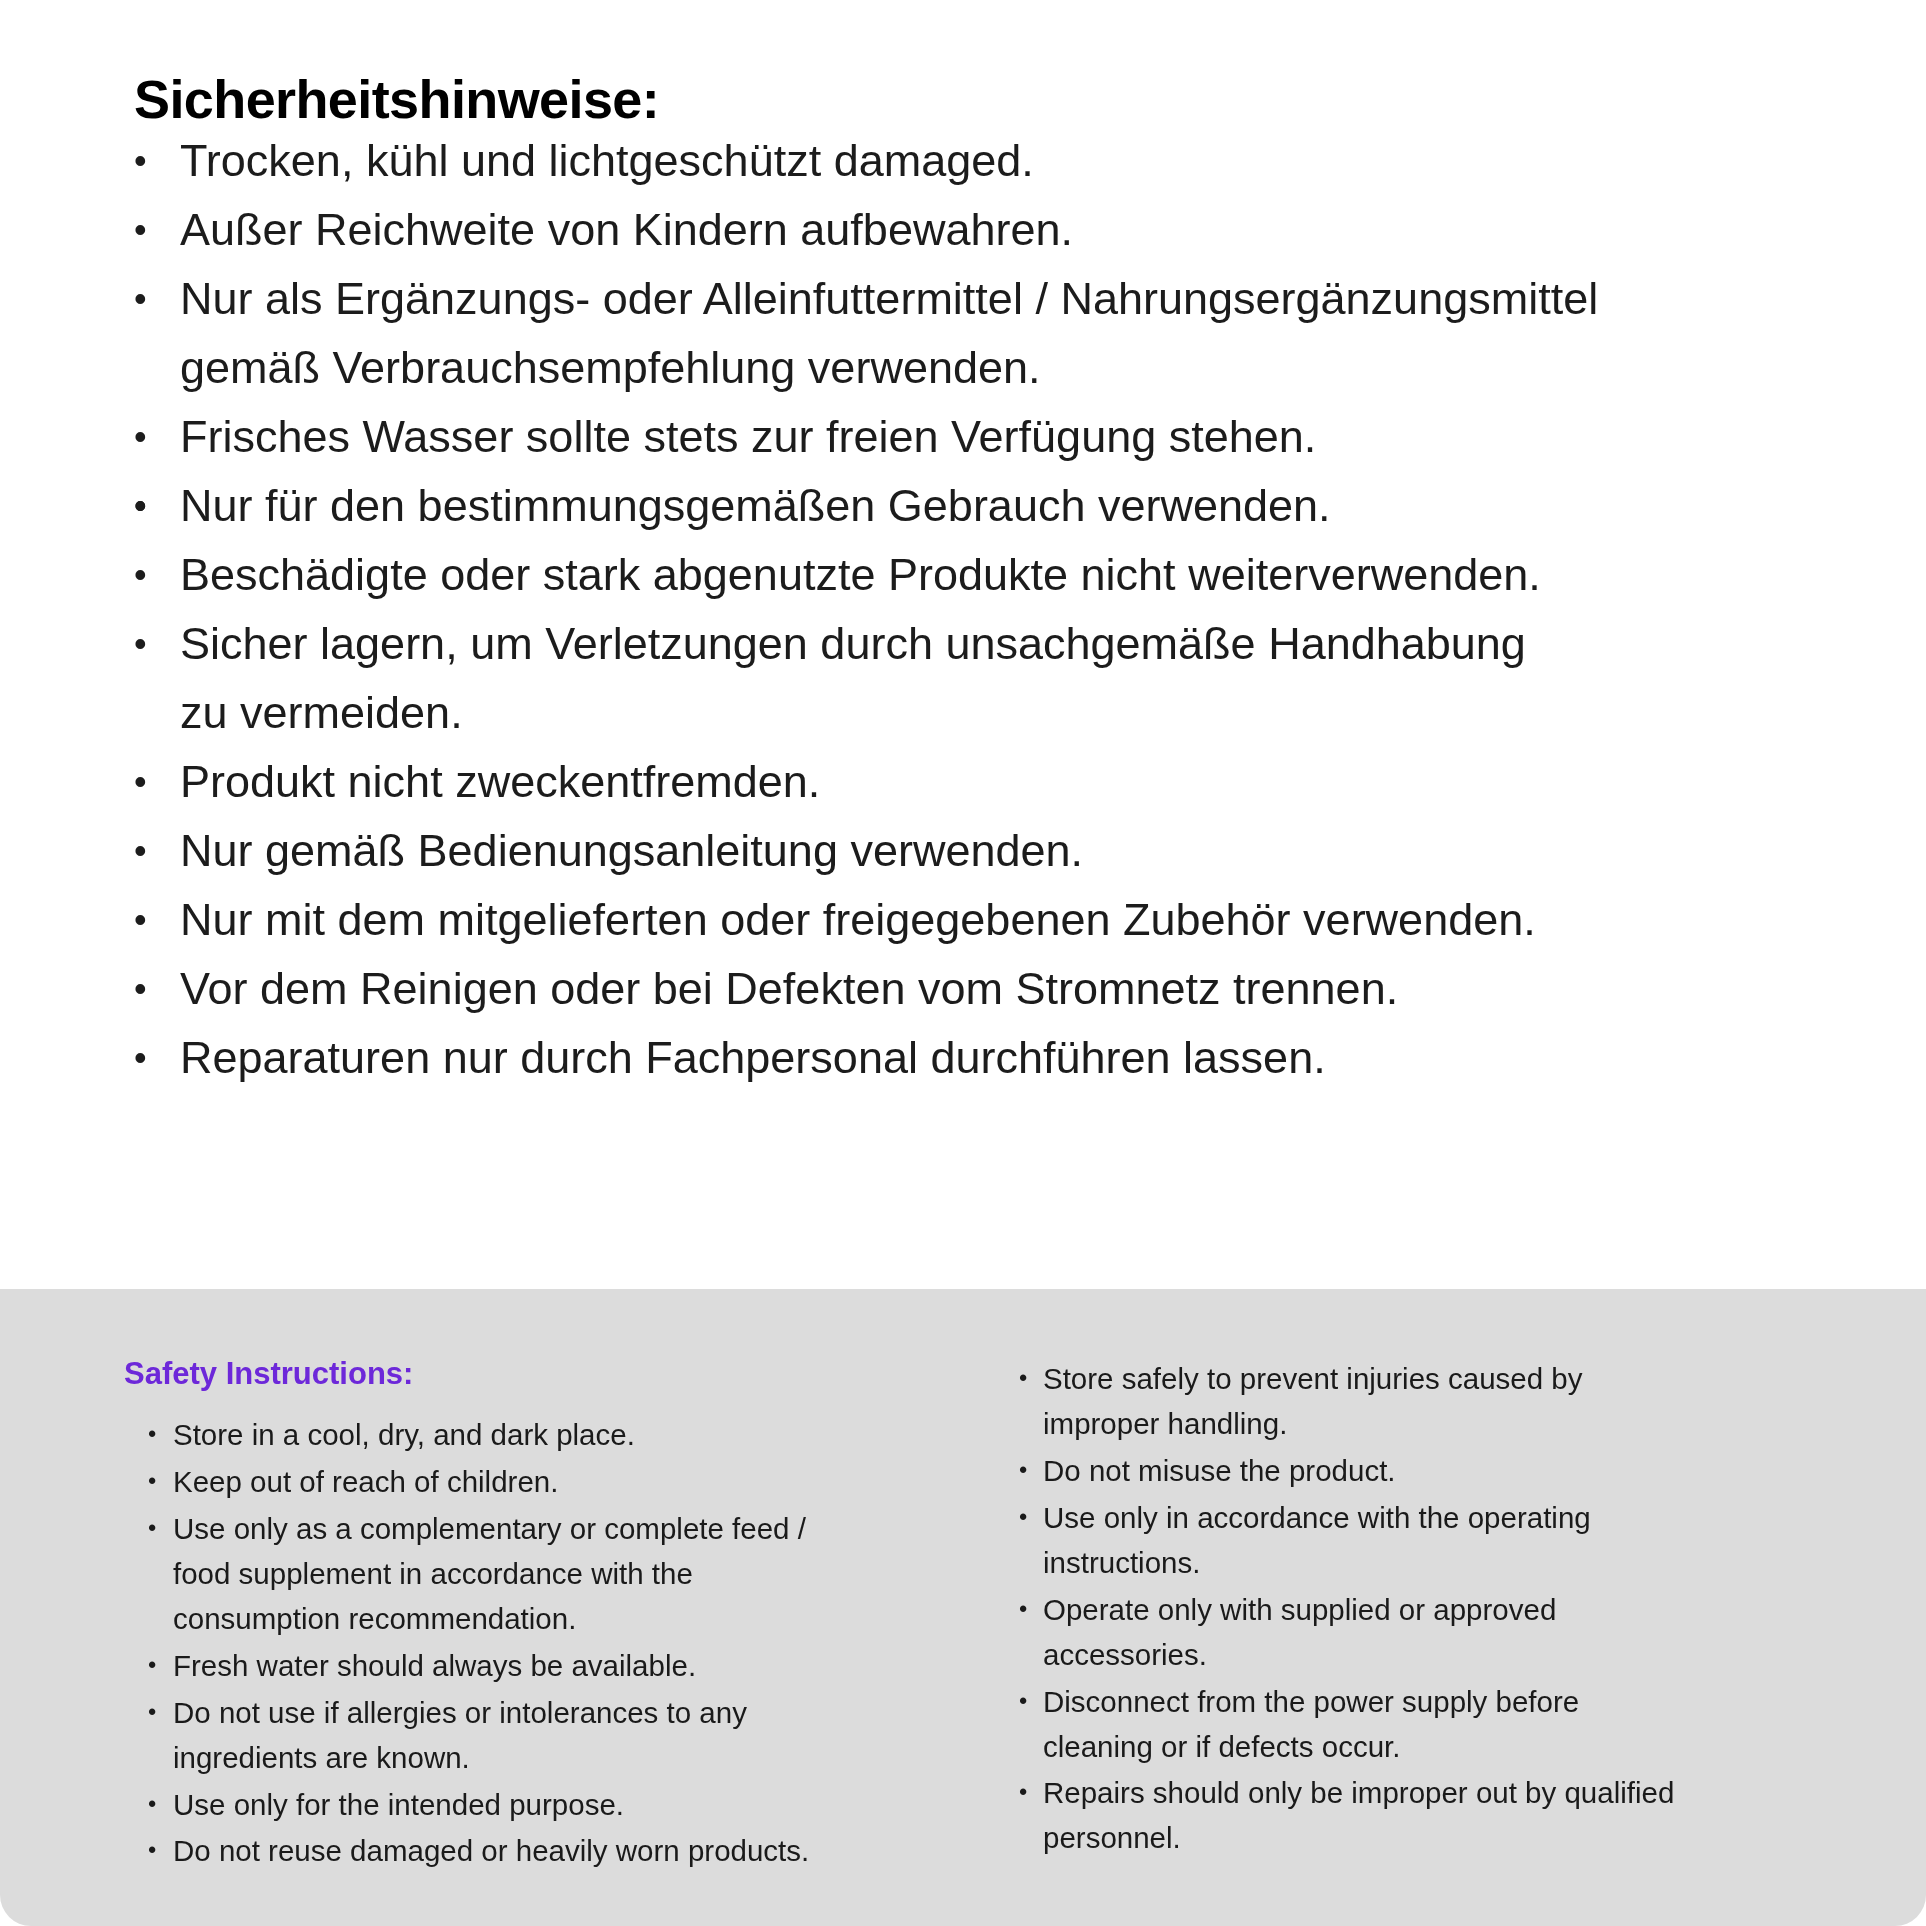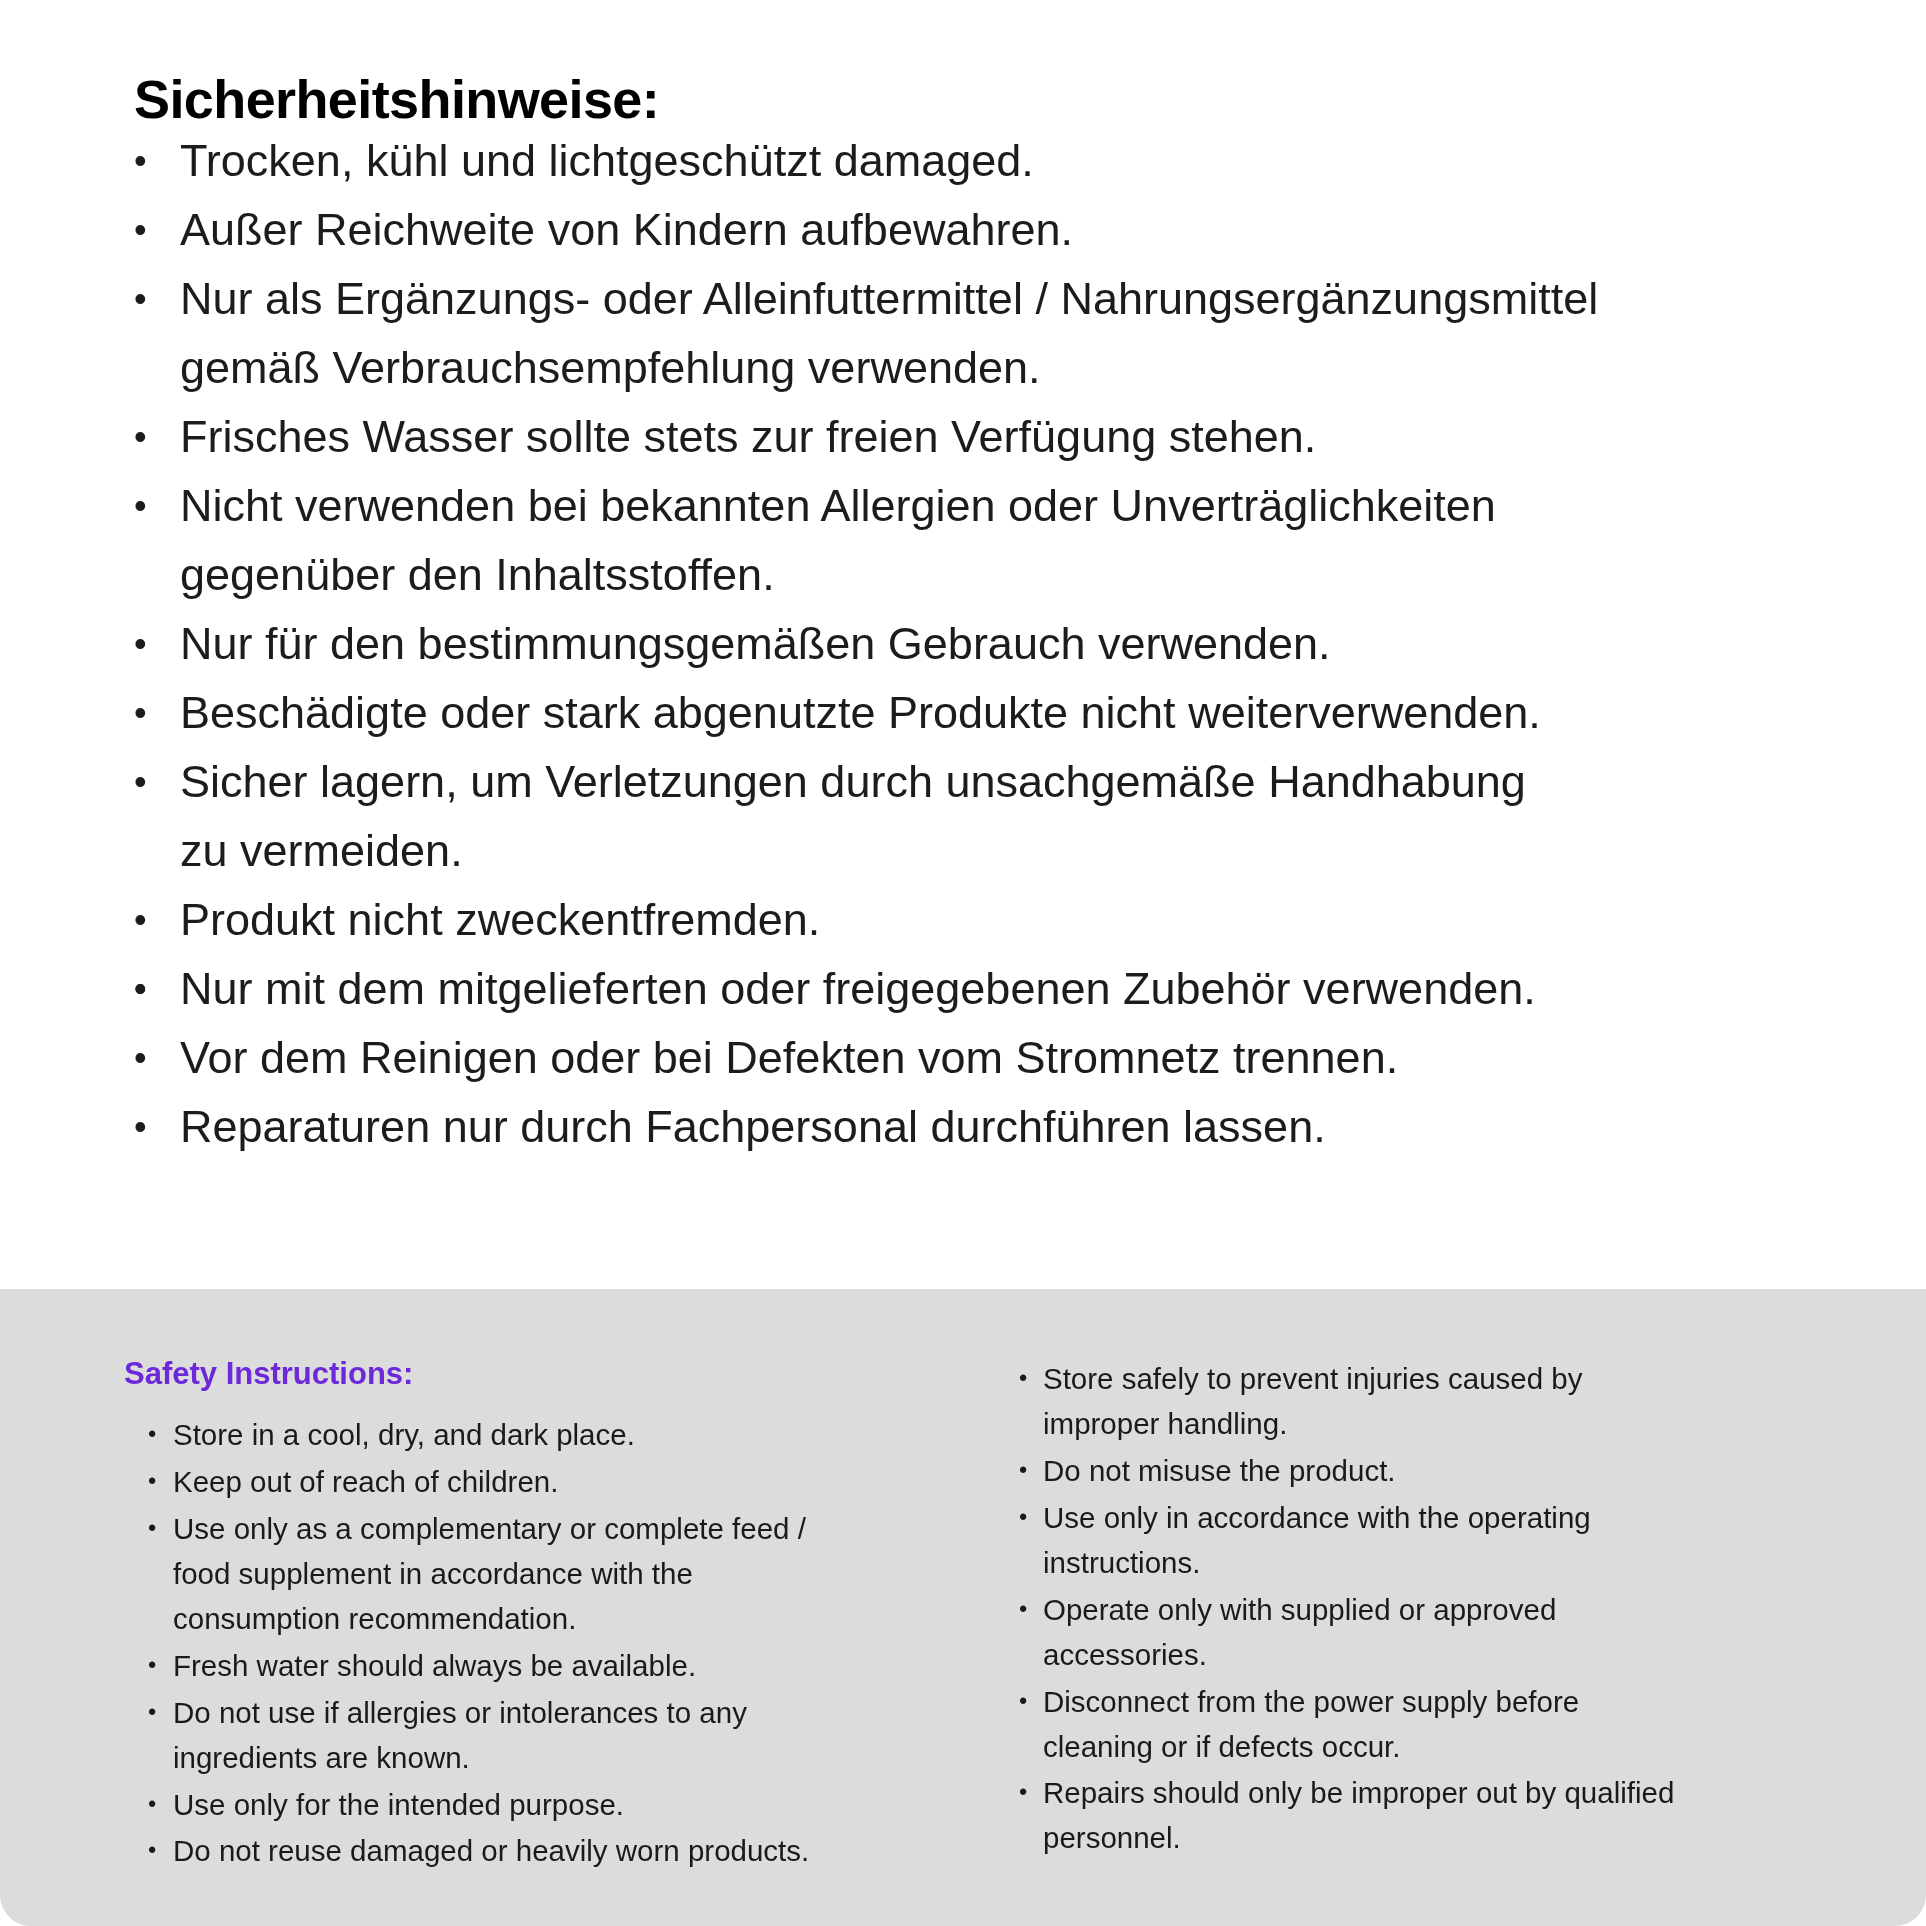--- a/index.html
+++ b/index.html
@@ -89,28 +89,27 @@
 <div class="page">
 
   <div class="de-section">
     <h1 class="de-title">Sicherheitshinweise:</h1>
     <ul class="list de-list">
       <li><span class="blt">•</span><span class="txt">Trocken, kühl und lichtgeschützt damaged.</span></li>
       <li><span class="blt">•</span><span class="txt">Außer Reichweite von Kindern aufbewahren.</span></li>
       <li><span class="blt">•</span><span class="txt">Nur als Ergänzungs- oder Alleinfuttermittel / Nahrungsergänzungsmittel
 gemäß Verbrauchsempfehlung verwenden.</span></li>
       <li><span class="blt">•</span><span class="txt">Frisches Wasser sollte stets zur freien Verfügung stehen.</span></li>
-      <li><span class="blt">•</span><span class="txt">Nicht verwenden bei bekannten Allergien oder Unverträglichkeiten
-gegenüber den Inhaltsstoffen.</span></li>
+      <li><span class="blt">•</span></li>
       <li><span class="blt">•</span><span class="txt">Nur für den bestimmungsgemäßen Gebrauch verwenden.</span></li>
       <li><span class="blt">•</span><span class="txt">Beschädigte oder stark abgenutzte Produkte nicht weiterverwenden.</span></li>
       <li><span class="blt">•</span><span class="txt">Sicher lagern, um Verletzungen durch unsachgemäße Handhabung
 zu vermeiden.</span></li>
       <li><span class="blt">•</span><span class="txt">Produkt nicht zweckentfremden.</span></li>
-      <li><span class="blt">•</span></li>
+      <li><span class="blt">•</span><span class="txt">Nur gemäß Bedienungsanleitung verwenden.</span></li>
       <li><span class="blt">•</span><span class="txt">Nur mit dem mitgelieferten oder freigegebenen Zubehör verwenden.</span></li>
       <li><span class="blt">•</span><span class="txt">Vor dem Reinigen oder bei Defekten vom Stromnetz trennen.</span></li>
       <li><span class="blt">•</span><span class="txt">Reparaturen nur durch Fachpersonal durchführen lassen.</span></li>
     </ul>
   </div>
 
   <div class="en-section">
     <div class="en-left">
       <h2 class="en-title">Safety Instructions:</h2>
       <ul class="list en-list en-list-indented">

